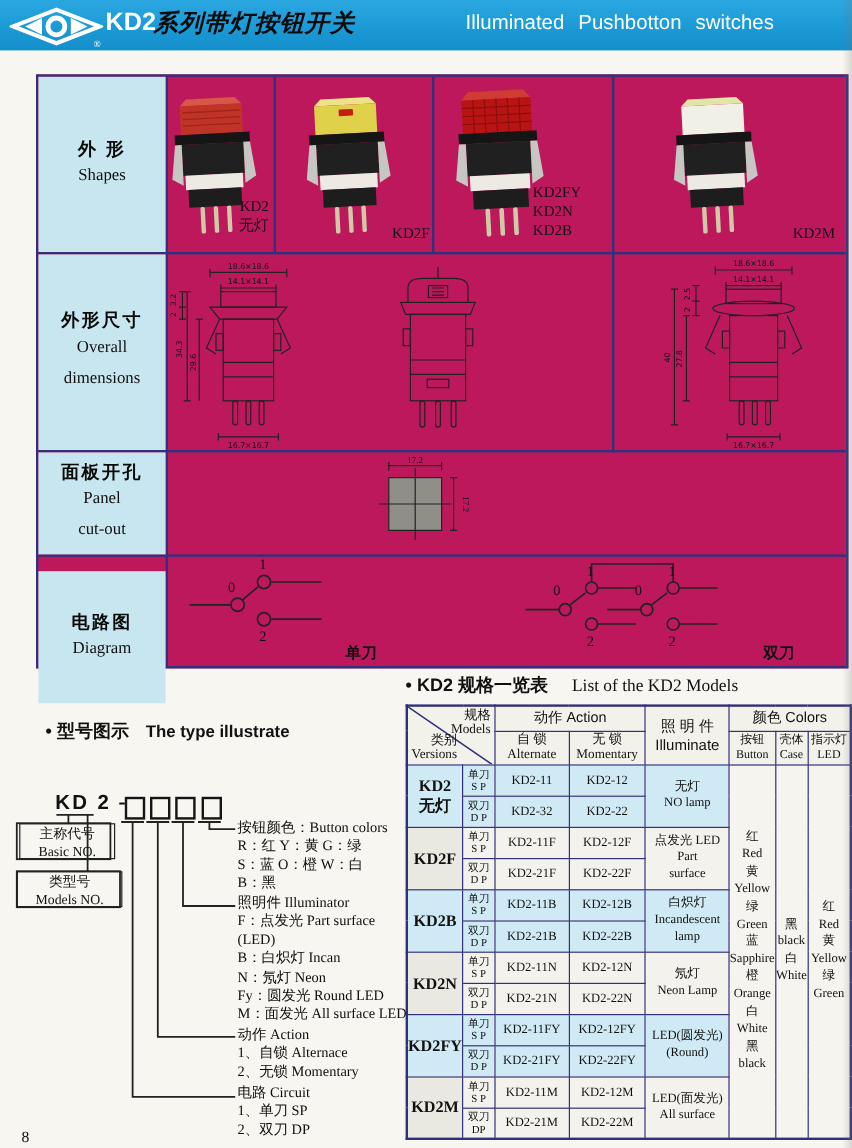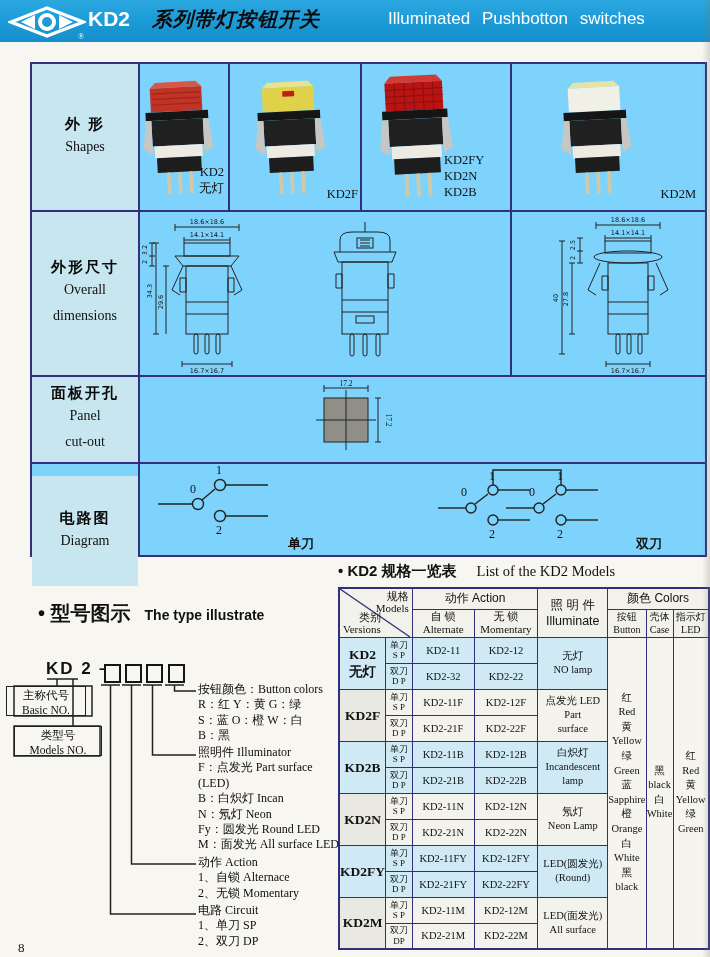--- a/index.html
+++ b/index.html
@@ -7,37 +7,37 @@
         font-family:"Liberation Serif",serif;color:#111;}
   .abs{position:absolute;}
   .pre{white-space:pre-line;}
   .cn{font-family:"Liberation Sans","DejaVu Sans",sans-serif;font-weight:bold;}
   
   .hdr{position:absolute;left:0;top:0;width:710px;height:42px;
        background:linear-gradient(180deg,#2ba7e0 0%,#1b9ad6 55%,#158fcb 100%);}
   .hdr-brand{position:absolute;left:88px;top:7px;font-family:"Liberation Sans",sans-serif;
        font-size:21px;font-weight:bold;color:#fff;}
   .hdr-cn{position:absolute;left:128px;top:6px;font-family:"Liberation Sans",sans-serif;
-       font-size:20px;font-weight:bold;font-style:italic;color:#0b0b0b;letter-spacing:1px;margin-left:24px;}
+       font-size:20px;font-weight:bold;font-style:italic;color:#0b0b0b;letter-spacing:1px;}
   .hdr-en{position:absolute;left:388px;top:9px;font-family:"Liberation Sans",sans-serif;
        font-size:17px;color:#fff;word-spacing:7px;}
   .edge{position:absolute;right:0;top:0;width:8px;height:957px;
        background:linear-gradient(90deg,rgba(0,0,0,0),rgba(120,118,110,.25));}
   
   .spec{position:absolute;left:30px;top:62px;width:673px;height:491px;
-        border:2px solid #32307c;background:#7dd3fc;}
+        border:2px solid #32307c;background:#be185d;}
   .line{position:absolute;background:#32307c;}
   .lblcell{position:absolute;left:0;width:106px;background:#c8e6ef;display:flex;
         flex-direction:column;align-items:center;justify-content:center;text-align:center;}
   .lblcell .cn{font-size:15px;letter-spacing:2px;color:#0a0a0a;}
   .lblcell .en{font-size:14px;line-height:26px;}
   .shape-cap{position:absolute;font-size:12.5px;line-height:16px;text-align:right;}
   .dimtxt{font-size:6.5px;font-family:"DejaVu Sans",sans-serif;}
   
-  .ti-title-cn{font-family:"Liberation Sans",sans-serif;font-weight:bold;font-size:20px;}
+  .ti-title-cn{font-family:"Liberation Sans",sans-serif;font-weight:bold;font-size:15px;}
   .ti-title-en{font-family:"Liberation Sans",sans-serif;font-weight:bold;font-size:14px;margin-left:14px;}
   .kd2row{position:absolute;left:46px;top:659px;font-family:"Liberation Sans",sans-serif;
         font-weight:bold;font-size:17px;letter-spacing:2px;}
   .sq{position:absolute;top:664px;width:13px;height:15px;border:2px solid #151515;background:#f7f6f1;}
   .ti-box{position:absolute;border:1.5px solid #222;text-align:center;font-size:11.5px;
         line-height:14.5px;padding-top:1px;}
   .ti-blk{position:absolute;left:198px;font-size:12px;line-height:15.4px;color:#0d0d0d;}
   
   .mt-title{position:absolute;left:338px;top:562px;}
   .mt-title .cn{font-size:15px;}
@@ -307,21 +307,21 @@
   <svg class="abs" style="left:10px;top:655px" width="330" height="300" viewBox="0 0 330 300" fill="none" stroke="#222" stroke-width="1.5">
     <path d="M91,30 H110 M112,30 H131 M133,30 H152 M155,30 H174"></path>
     <path d="M164.5,30 V36 H186"></path>
     <path d="M142.5,30 V100 H186"></path>
     <path d="M121.5,30 V209 H186"></path>
     <path d="M100.5,30 V259 H186"></path>
     <path d="M37,24 H68 M47,24 V31 M63,24 V71"></path>
     <rect x="4" y="31" width="78" height="30"></rect>
     <rect x="4" y="71" width="86" height="30"></rect>
   </svg>
-  <div class="ti-box pre" style="left:6px;top:686px;width:78px;height:27px">主称代号
+  <div class="ti-box pre" style="left:16px;top:686px;width:78px;height:27px">主称代号
 Basic NO.</div>
   <div class="ti-box pre" style="left:14px;top:726px;width:86px;height:27px">类型号
 Models NO.</div>
 
   <div class="ti-blk pre" style="top:745px">照明件  Illuminator
 F：点发光 Part surface
 (LED)
 B：白炽灯  Incan
 N：氖灯  Neon
 Fy：圆发光  Round LED

